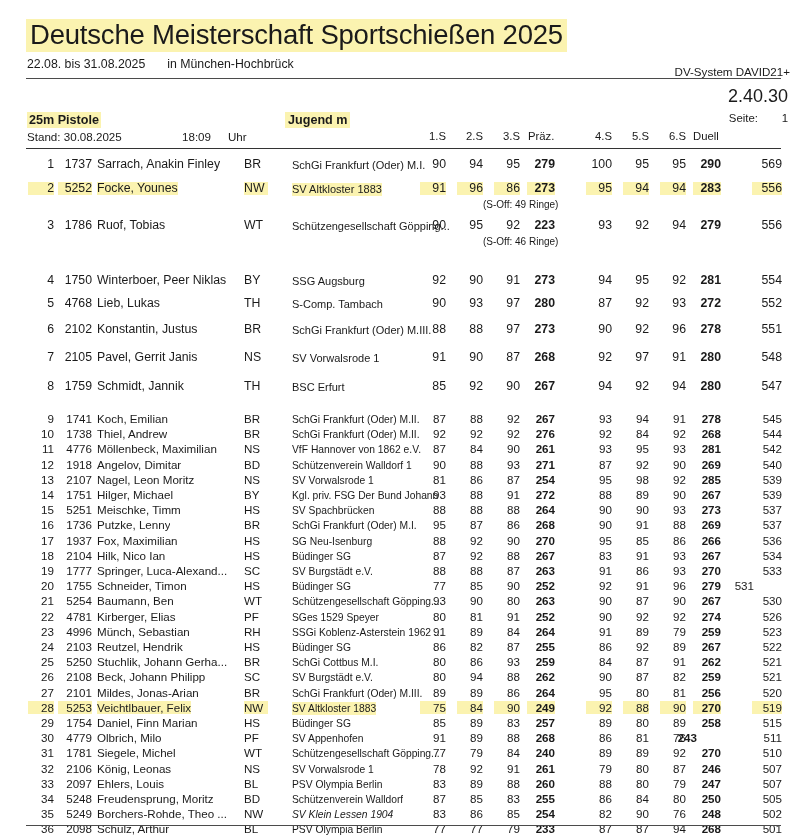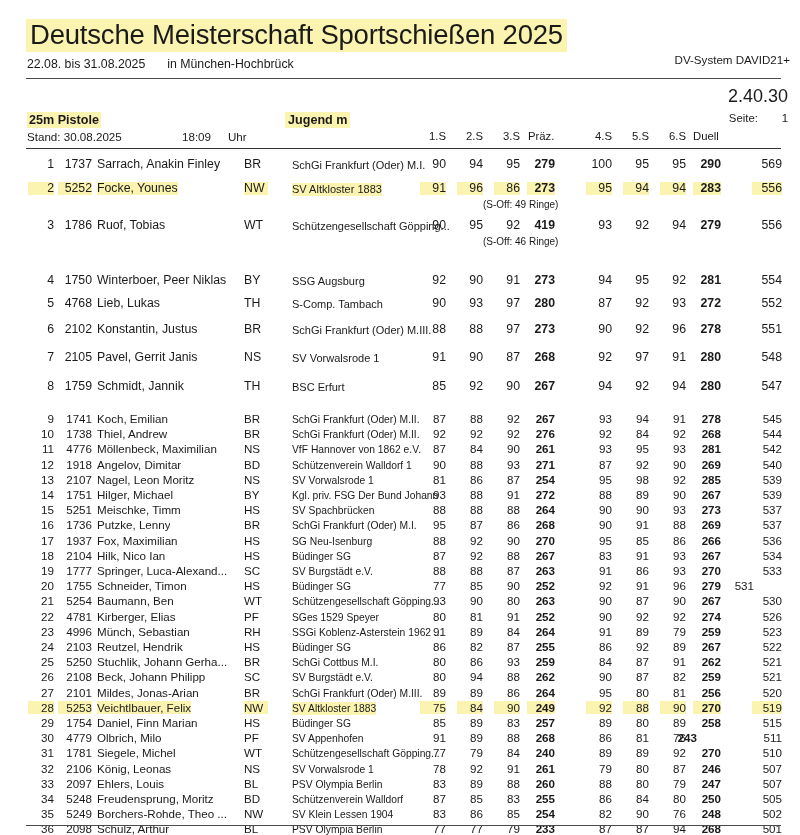--- a/index.html
+++ b/index.html
@@ -37,21 +37,21 @@
   .subline {
     position: absolute;
     left: 27px; top: 57px;
     font-size: 12.3px;
     white-space: nowrap;
   }
   .subline .dates { }
   .subline .place { margin-left: 22px; }
   .dv-system {
     position: absolute;
-    right: 10px; top: 53px;
+    right: 10px; top: 65px;
     font-size: 11.6px;
     white-space: nowrap;
   }
   .rule-top {
     position: absolute;
     left: 26px; top: 78px;
     width: 755px; height: 0;
     border-top: 1.4px solid #4b4b4b;
   }
 
@@ -244,21 +244,21 @@
       </div>
       <div class="row big" style="top: 219px;">
         <div class="cell c-rank">3</div>
         <div class="cell c-start">1786</div>
         <div class="cell c-name">Ruof, Tobias</div>
         <div class="cell c-lv">WT</div>
         <div class="cell c-club" style="top:1px;">Schützengesellschaft Göpping...</div>
         <div class="cell c-s" style="left:420px;">90</div>
         <div class="cell c-s" style="left:457px;">95</div>
         <div class="cell c-s" style="left:494px;">92</div>
-        <div class="cell c-sum" style="left:527px;">419</div>
+        <div class="cell c-sum" style="left:527px;">223</div>
         <div class="cell c-s" style="left:586px;">93</div>
         <div class="cell c-s" style="left:623px;">92</div>
         <div class="cell c-s" style="left:660px;">94</div>
         <div class="cell c-sum" style="left:693px;">279</div>
         <div class="cell c-tot" style="left:752px;">556</div>
         <div class="soff" style="top: 17px;">(S-Off: 46 Ringe)</div>
       </div>
       <div class="row big" style="top: 274px;">
         <div class="cell c-rank">4</div>
         <div class="cell c-start">1750</div>
@@ -753,21 +753,21 @@
         <div class="cell c-s" style="left:623px;">84</div>
         <div class="cell c-s" style="left:660px;">80</div>
         <div class="cell c-sum" style="left:693px;">250</div>
         <div class="cell c-tot" style="left:752px;">505</div>
       </div>
       <div class="row" style="top: 807.2px;">
         <div class="cell c-rank">35</div>
         <div class="cell c-start">5249</div>
         <div class="cell c-name">Borchers-Rohde, Theo ...</div>
         <div class="cell c-lv">NW</div>
-        <div class="cell c-club" style="top:1px;">SV Klein Lessen 1904</div>
+        <div class="cell c-club" style="top:1px;font-style:italic;">SV Klein Lessen 1904</div>
         <div class="cell c-s" style="left:420px;">83</div>
         <div class="cell c-s" style="left:457px;">86</div>
         <div class="cell c-s" style="left:494px;">85</div>
         <div class="cell c-sum" style="left:527px;">254</div>
         <div class="cell c-s" style="left:586px;">82</div>
         <div class="cell c-s" style="left:623px;">90</div>
         <div class="cell c-s" style="left:660px;">76</div>
         <div class="cell c-sum" style="left:693px;">248</div>
         <div class="cell c-tot" style="left:752px;">502</div>
       </div>

